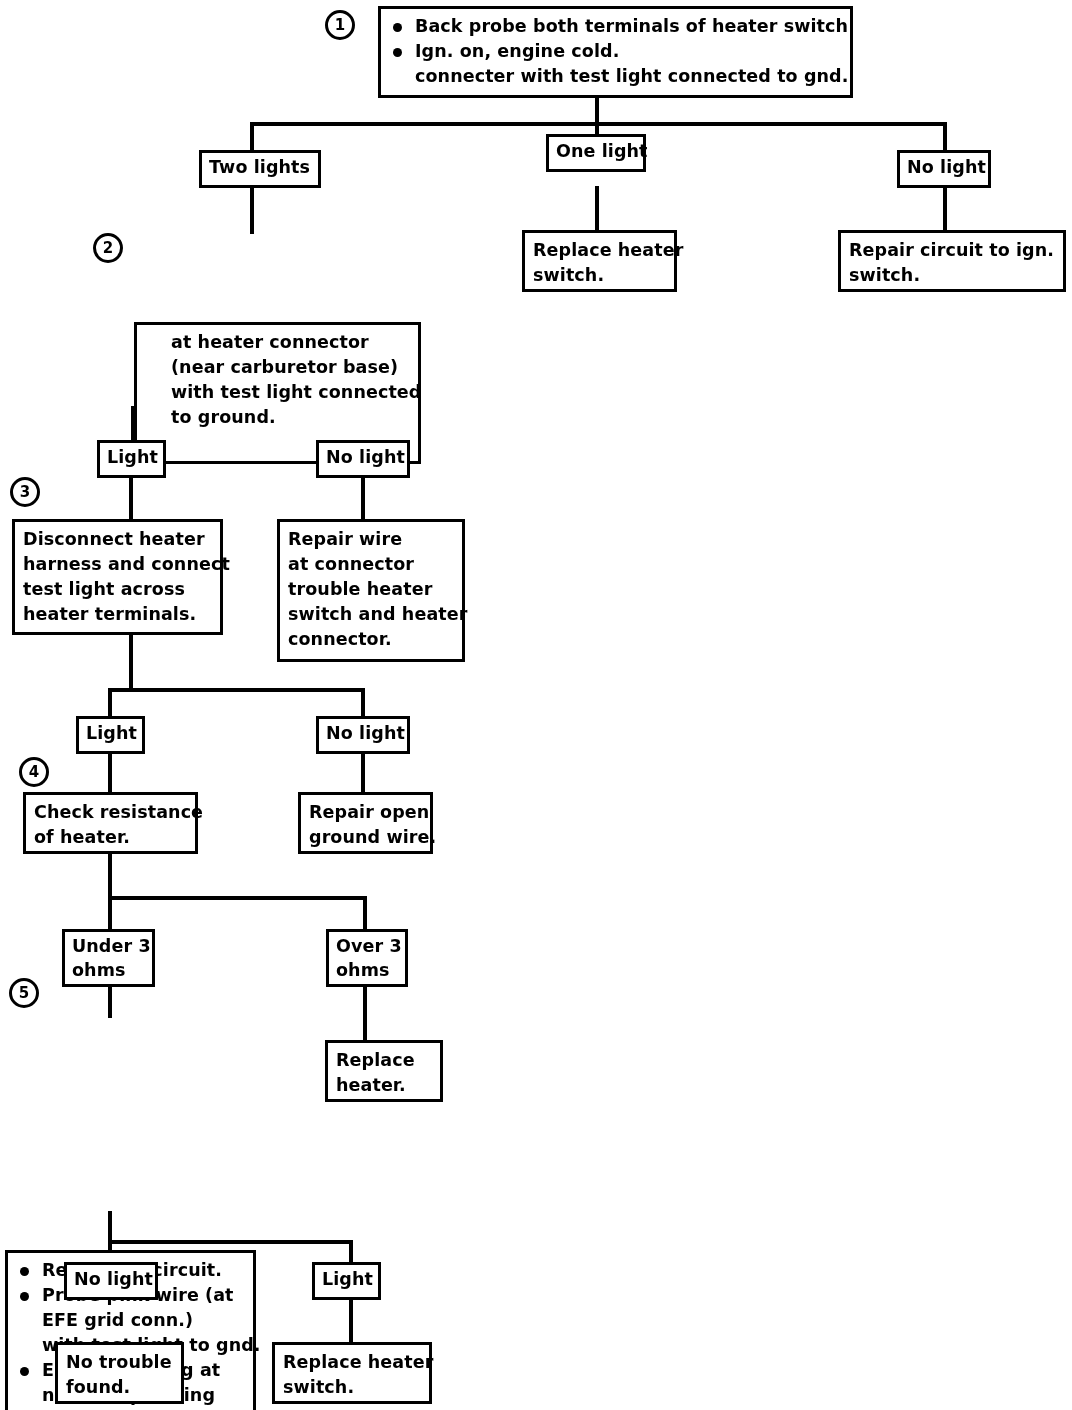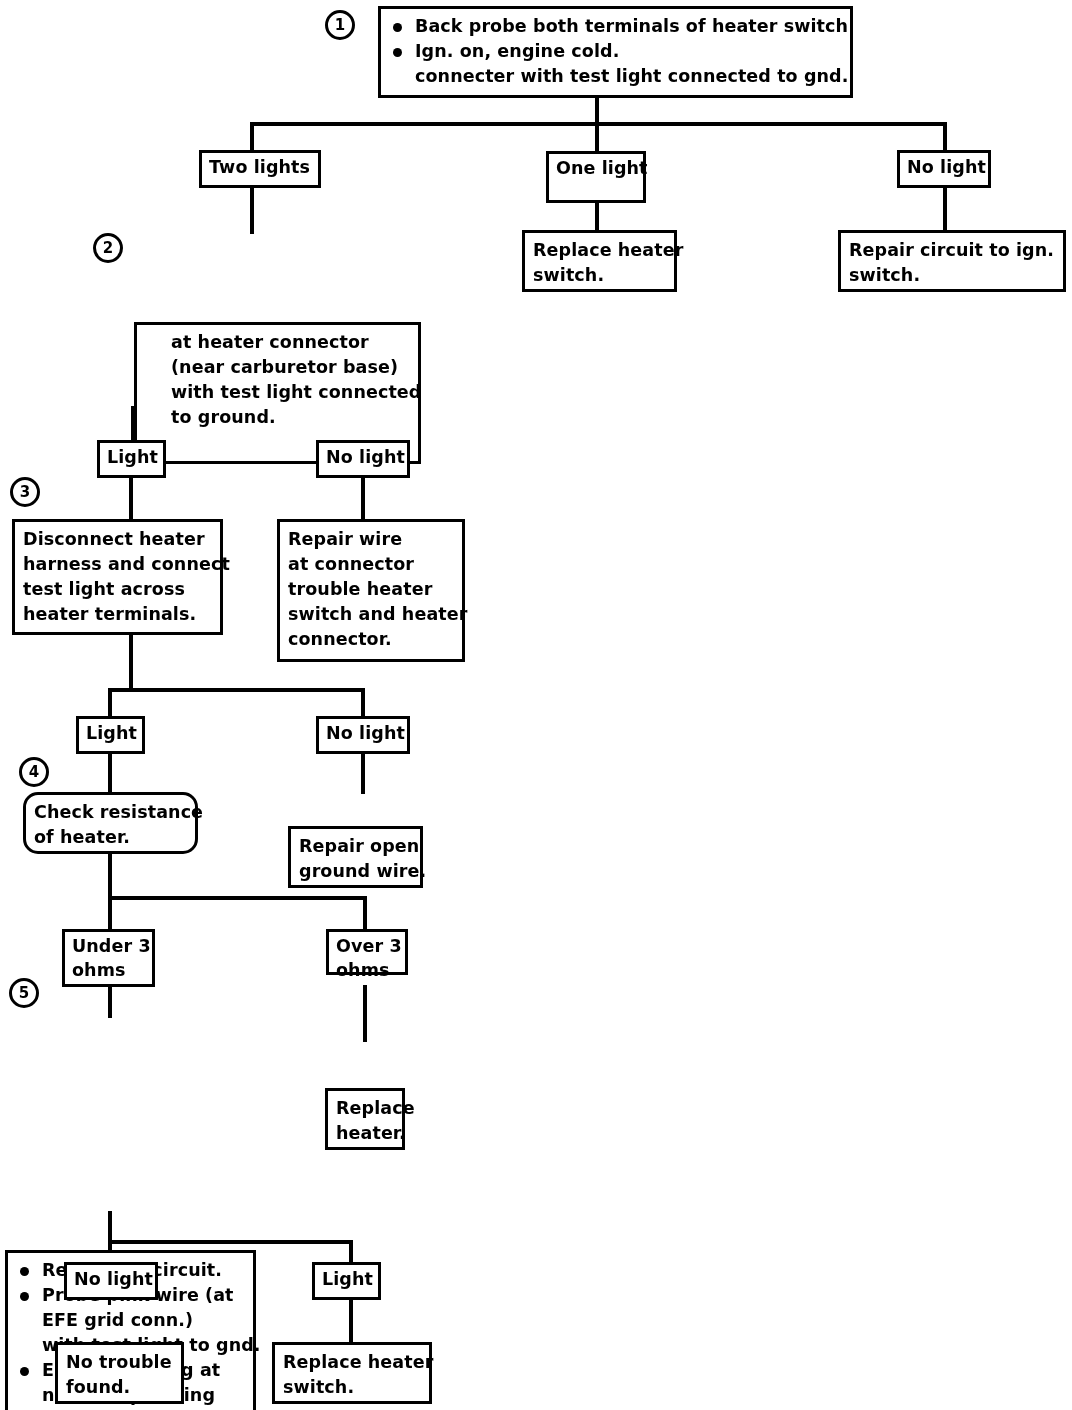--- a/index.html
+++ b/index.html
@@ -93,21 +93,21 @@
 
   <div class="vl" style="left:595px; top:96px; height:30px;"></div>
   <div class="hl" style="left:250px; top:122px; width:697px;"></div>
   <div class="vl" style="left:250px; top:122px; height:30px;"></div>
   <div class="vl" style="left:595px; top:122px; height:30px;"></div>
   <div class="vl" style="left:943px; top:122px; height:30px;"></div>
 
   <div class="box pad-lbl" style="left:199px; top:150px; width:122px; height:38px;">
     <span class="ln">Two lights</span>
   </div>
-  <div class="box pad-lbl" style="left:546px; top:151px; width:100px; height:52px;">
+  <div class="box pad-lbl" style="left:546px; top:134px; width:100px; height:38px;">
     <span class="ln">One light</span>
   </div>
   <div class="box pad-lbl" style="left:897px; top:150px; width:94px; height:38px;">
     <span class="ln">No light</span>
   </div>
 
   <div class="vl" style="left:250px; top:186px; height:48px;"></div>
   <div class="vl" style="left:595px; top:186px; height:46px;"></div>
   <div class="vl" style="left:943px; top:186px; height:46px;"></div>
 
@@ -167,48 +167,48 @@
   <div class="box pad-lbl" style="left:76px; top:716px; width:69px; height:38px;">
     <span class="ln">Light</span>
   </div>
   <div class="box pad-lbl" style="left:316px; top:716px; width:94px; height:38px;">
     <span class="ln">No light</span>
   </div>
 
   <div class="vl" style="left:108px; top:752px; height:42px;"></div>
   <div class="vl" style="left:361px; top:752px; height:42px;"></div>
 
-  <div class="box" style="left:288px; top:792px; width:135px; height:62px;margin-top:34px;">
+  <div class="box" style="left:298px; top:792px; width:135px; height:62px;">
     <span class="ln">Repair open</span>
     <span class="ln">ground wire.</span>
   </div>
 
   <div class="circ" style="left:19px; top:757px;">4</div>
-  <div class="box" style="left:23px; top:792px; width:175px; height:62px;border-radius:15px;">
+  <div class="box" style="left:23px; top:792px; width:175px; height:62px;">
     <span class="ln">Check resistance</span>
     <span class="ln">of heater.</span>
   </div>
 
   <div class="vl" style="left:108px; top:852px; height:80px;"></div>
   <div class="hl" style="left:108px; top:896px; width:259px;"></div>
   <div class="vl" style="left:363px; top:896px; height:36px;"></div>
 
   <div class="box pad-lbl" style="left:62px; top:929px; width:93px; height:58px;">
     <span class="ln">Under 3</span>
     <span class="ln">ohms</span>
   </div>
-  <div class="box pad-lbl" style="left:326px; top:929px; width:82px; height:46px;">
+  <div class="box pad-lbl" style="left:326px; top:929px; width:82px; height:58px;">
     <span class="ln">Over 3</span>
     <span class="ln">ohms</span>
   </div>
 
   <div class="vl" style="left:108px; top:985px; height:33px;"></div>
   <div class="vl" style="left:363px; top:985px; height:57px;"></div>
 
-  <div class="box" style="left:325px; top:1040px; width:80px; height:62px;margin-top:48px;">
+  <div class="box" style="left:325px; top:1040px; width:118px; height:62px;">
     <span class="ln">Replace</span>
     <span class="ln">heater.</span>
   </div>
 
   <div class="circ" style="left:9px; top:978px;">5</div>
   <div class="box bullets" style="left:5px; top:1016px; width:251px; height:197px;">
     <span class="ln bul">Reconnect circuit.</span>
     <span class="ln bul">Probe pink wire (at</span>
     <span class="ln bul nb">EFE grid conn.)</span>
     <span class="ln bul nb">with test light to gnd.</span>

